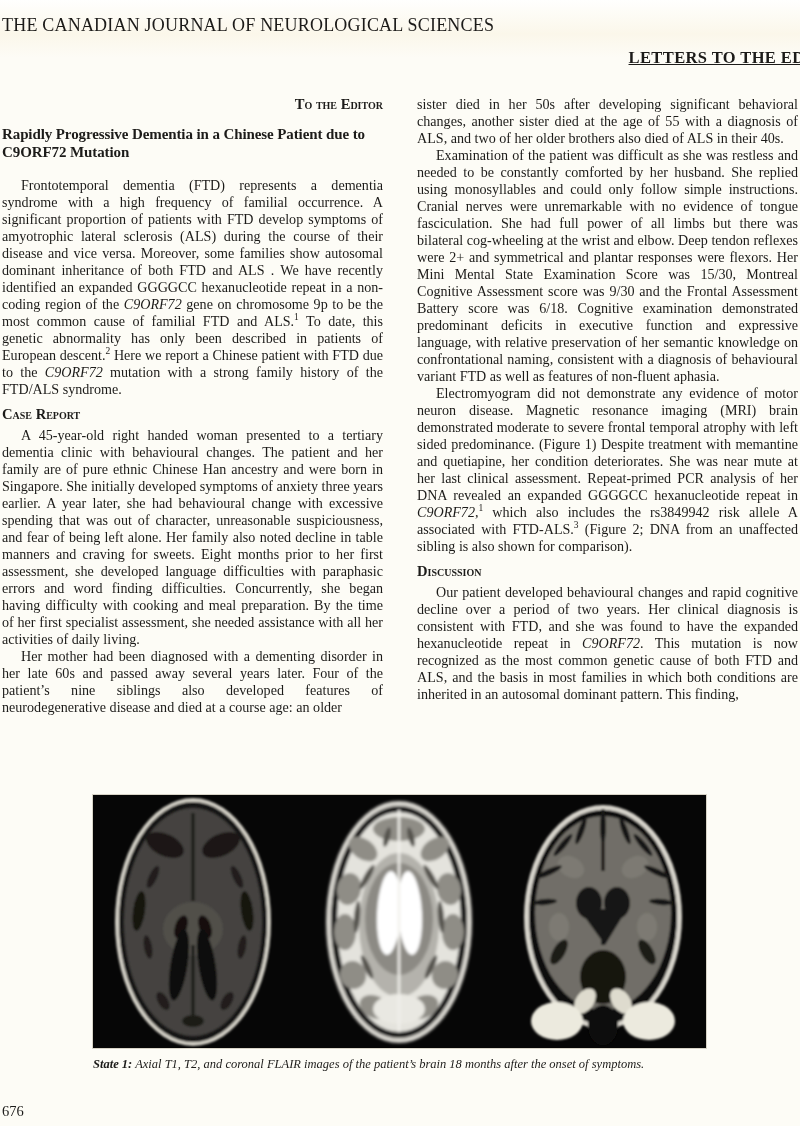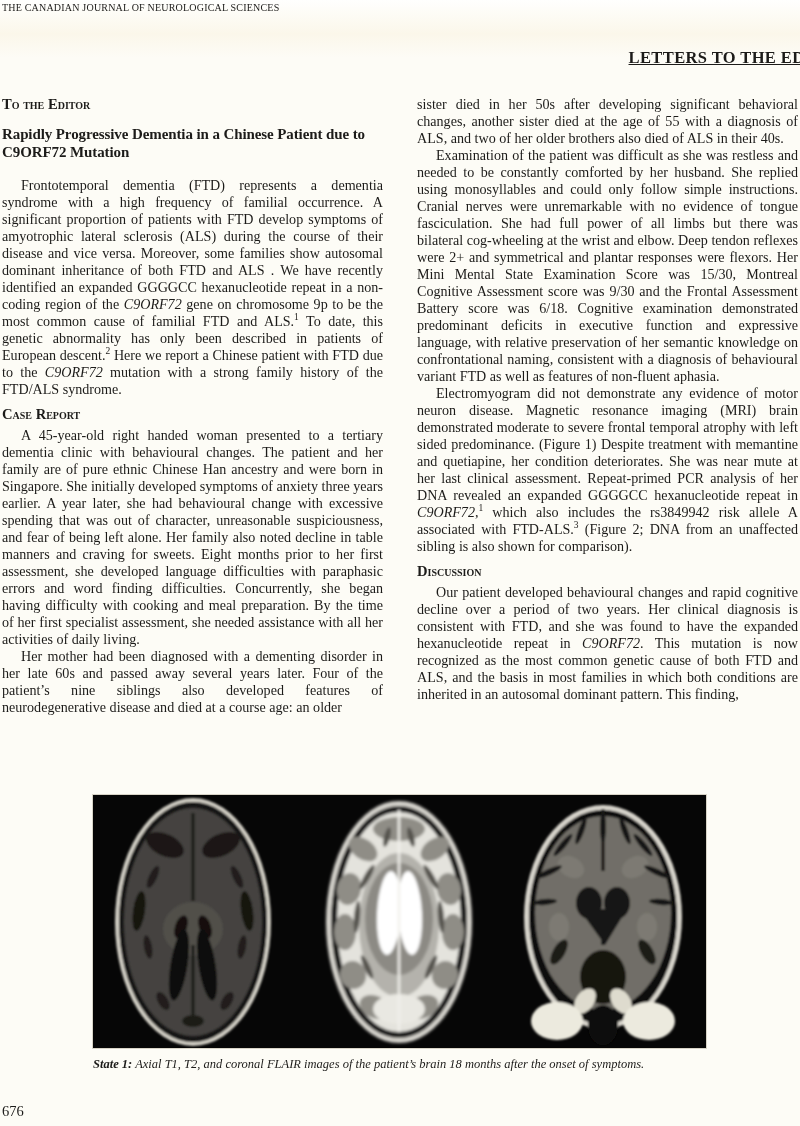--- a/index.html
+++ b/index.html
@@ -7,41 +7,41 @@
     width:800px;height:1126px;
     font-family:"Liberation Serif","DejaVu Serif",serif;
     color:#1c1b19;
     background:#ffffff;
   }
   .page{
     position:relative;width:800px;height:1126px;overflow:hidden;
     background:linear-gradient(180deg,#fffffe 0px,#fbf7ea 34px,#fdfcf6 58px,#fdfcf6 100%);
   }
   .journal-header{
-    position:absolute;left:2px;top:2px;
-    font-size:10px;letter-spacing:0.2px;white-space:nowrap;
+    position:absolute;left:2px;top:15px;
+    font-size:18px;letter-spacing:0.2px;white-space:nowrap;
   }
   .section-title{
     position:absolute;left:0;top:48px;width:100%;
     text-align:right;font-weight:bold;font-size:16.5px;
     text-decoration:underline;letter-spacing:0.4px;padding-left:48px;
   }
   .columns{
     position:absolute;left:2px;top:96px;width:796px;
     display:flex;gap:34px;
   }
   .col{
     width:381px;font-size:14.1px;line-height:17px;
     text-align:justify;
   }
   .col p{margin:0;text-indent:19px;}
   .col p.cont{text-indent:0;}
   .salutation{
     font-variant:small-caps;font-weight:bold;font-size:14.6px;
-    margin:0 0 12px 0;text-align:left;
+    margin:0 0 12px 0;text-align:right;
   }
   .article-title{
     font-weight:bold;font-size:15px;line-height:18px;
     letter-spacing:-0.1px;margin:0 0 16px 0;text-align:left;
   }
   .sect-heading{
     font-variant:small-caps;font-weight:bold;font-size:14.6px;
     margin:8px 0 4px 0;text-align:left;
   }
   sup{font-size:9.5px;line-height:0;vertical-align:super;}

